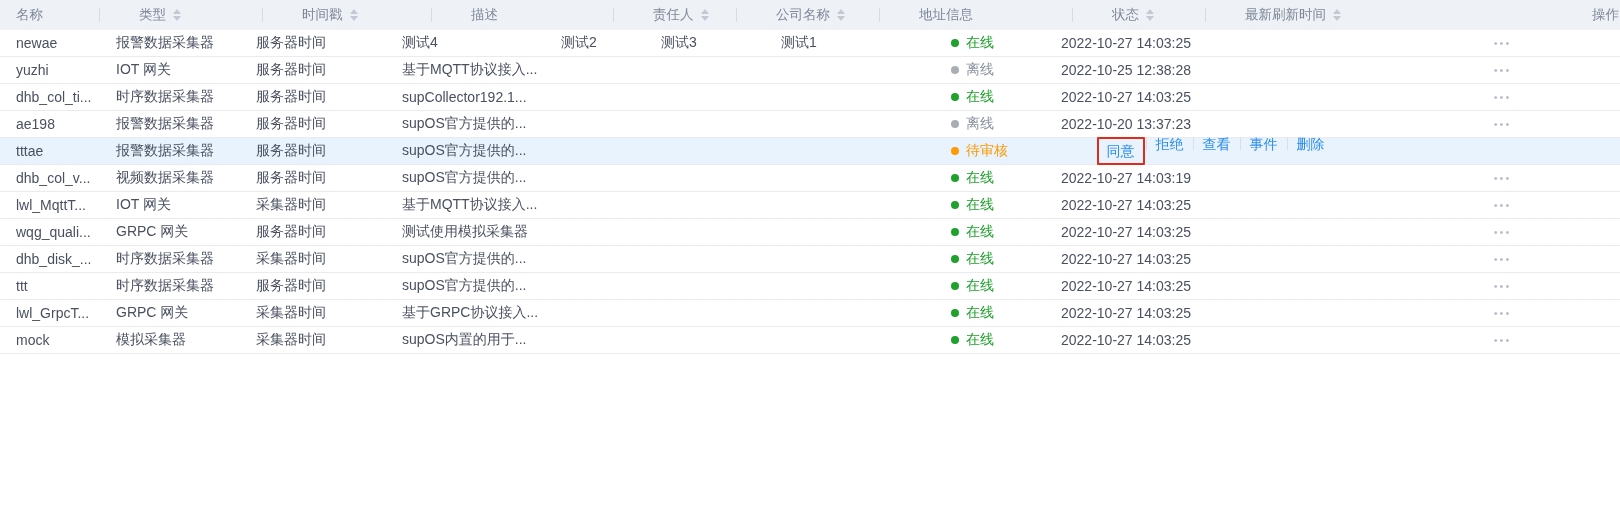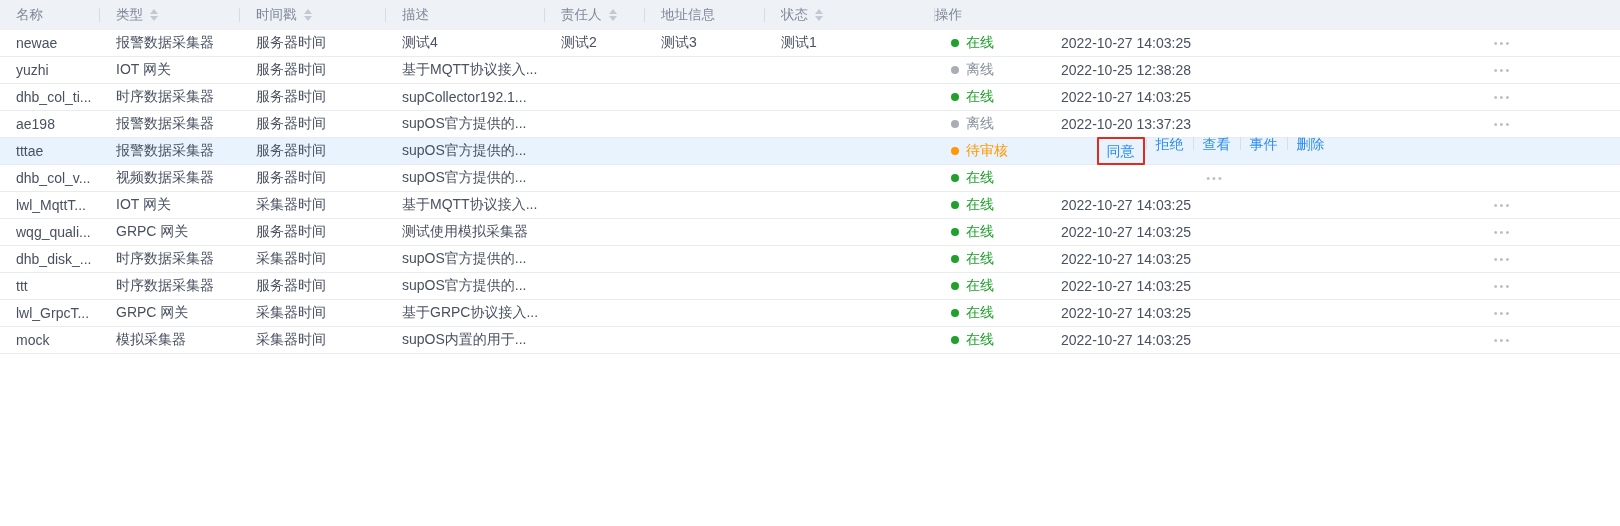--- a/index.html
+++ b/index.html
@@ -13,21 +13,21 @@
     width:1620px;height:526px;background:#ffffff;overflow:hidden;
     font-family:"Liberation Sans","DejaVu Sans",sans-serif;
     -webkit-font-smoothing:antialiased;
   }
   .table{width:1620px;}
   .thead,.tr{
     display:grid;
     grid-template-columns:100px 140px 146px 159px 100px 120px 170px 110px 340px 235px;
     align-items:center;
   }
-  .thead{height:30px;background:var(--header-bg);}
+  .thead{height:30px;background:var(--header-bg);gap:23px;}
   .th{
     position:relative;display:flex;align-items:center;height:100%;
     padding-left:16px;box-sizing:border-box;
     font-size:13.5px;color:var(--header-text);white-space:nowrap;overflow:hidden;
   }
   .th:not(.no-sep)::after{
     content:"";position:absolute;right:0;top:8px;width:1px;height:14px;background:var(--sep);
   }
   .th.th-actions{justify-content:flex-start;padding-left:0;}
   .caret{display:inline-flex;flex-direction:column;margin-left:7px;row-gap:2px;}
@@ -85,24 +85,38 @@
         <span>描述</span>
       </div>
       <div class="th">
         <span>责任人</span>
         <span class="caret">
           <i class="up"></i>
           <i class="down"></i>
         </span>
       </div>
       <div class="th">
+        <span>公司名称</span>
+        <span class="caret">
+          <i class="up"></i>
+          <i class="down"></i>
+        </span>
+      </div>
+      <div class="th">
         <span>地址信息</span>
       </div>
       <div class="th">
         <span>状态</span>
+        <span class="caret">
+          <i class="up"></i>
+          <i class="down"></i>
+        </span>
+      </div>
+      <div class="th no-sep">
+        <span>最新刷新时间</span>
         <span class="caret">
           <i class="up"></i>
           <i class="down"></i>
         </span>
       </div>
       <div class="th th-actions no-sep">
         <span>操作</span>
       </div>
     </div>
   <div class="tbody">
@@ -219,20 +233,21 @@
         <div class="td">supOS官方提供的...</div>
         <div class="td"></div>
         <div class="td"></div>
         <div class="td"></div>
         <div class="td">
           <span class="status st-online">
             <span class="dot"></span>
             <span class="st-label">在线</span>
           </span>
         </div>
+        <div class="td">2022-10-27 14:03:19</div>
         <div class="td td-actions">
           <span class="more">•••</span>
         </div>
       </div>
       <div class="tr">
         <div class="td">lwl_MqttT...</div>
         <div class="td">IOT 网关</div>
         <div class="td">采集器时间</div>
         <div class="td">基于MQTT协议接入...</div>
         <div class="td"></div>

